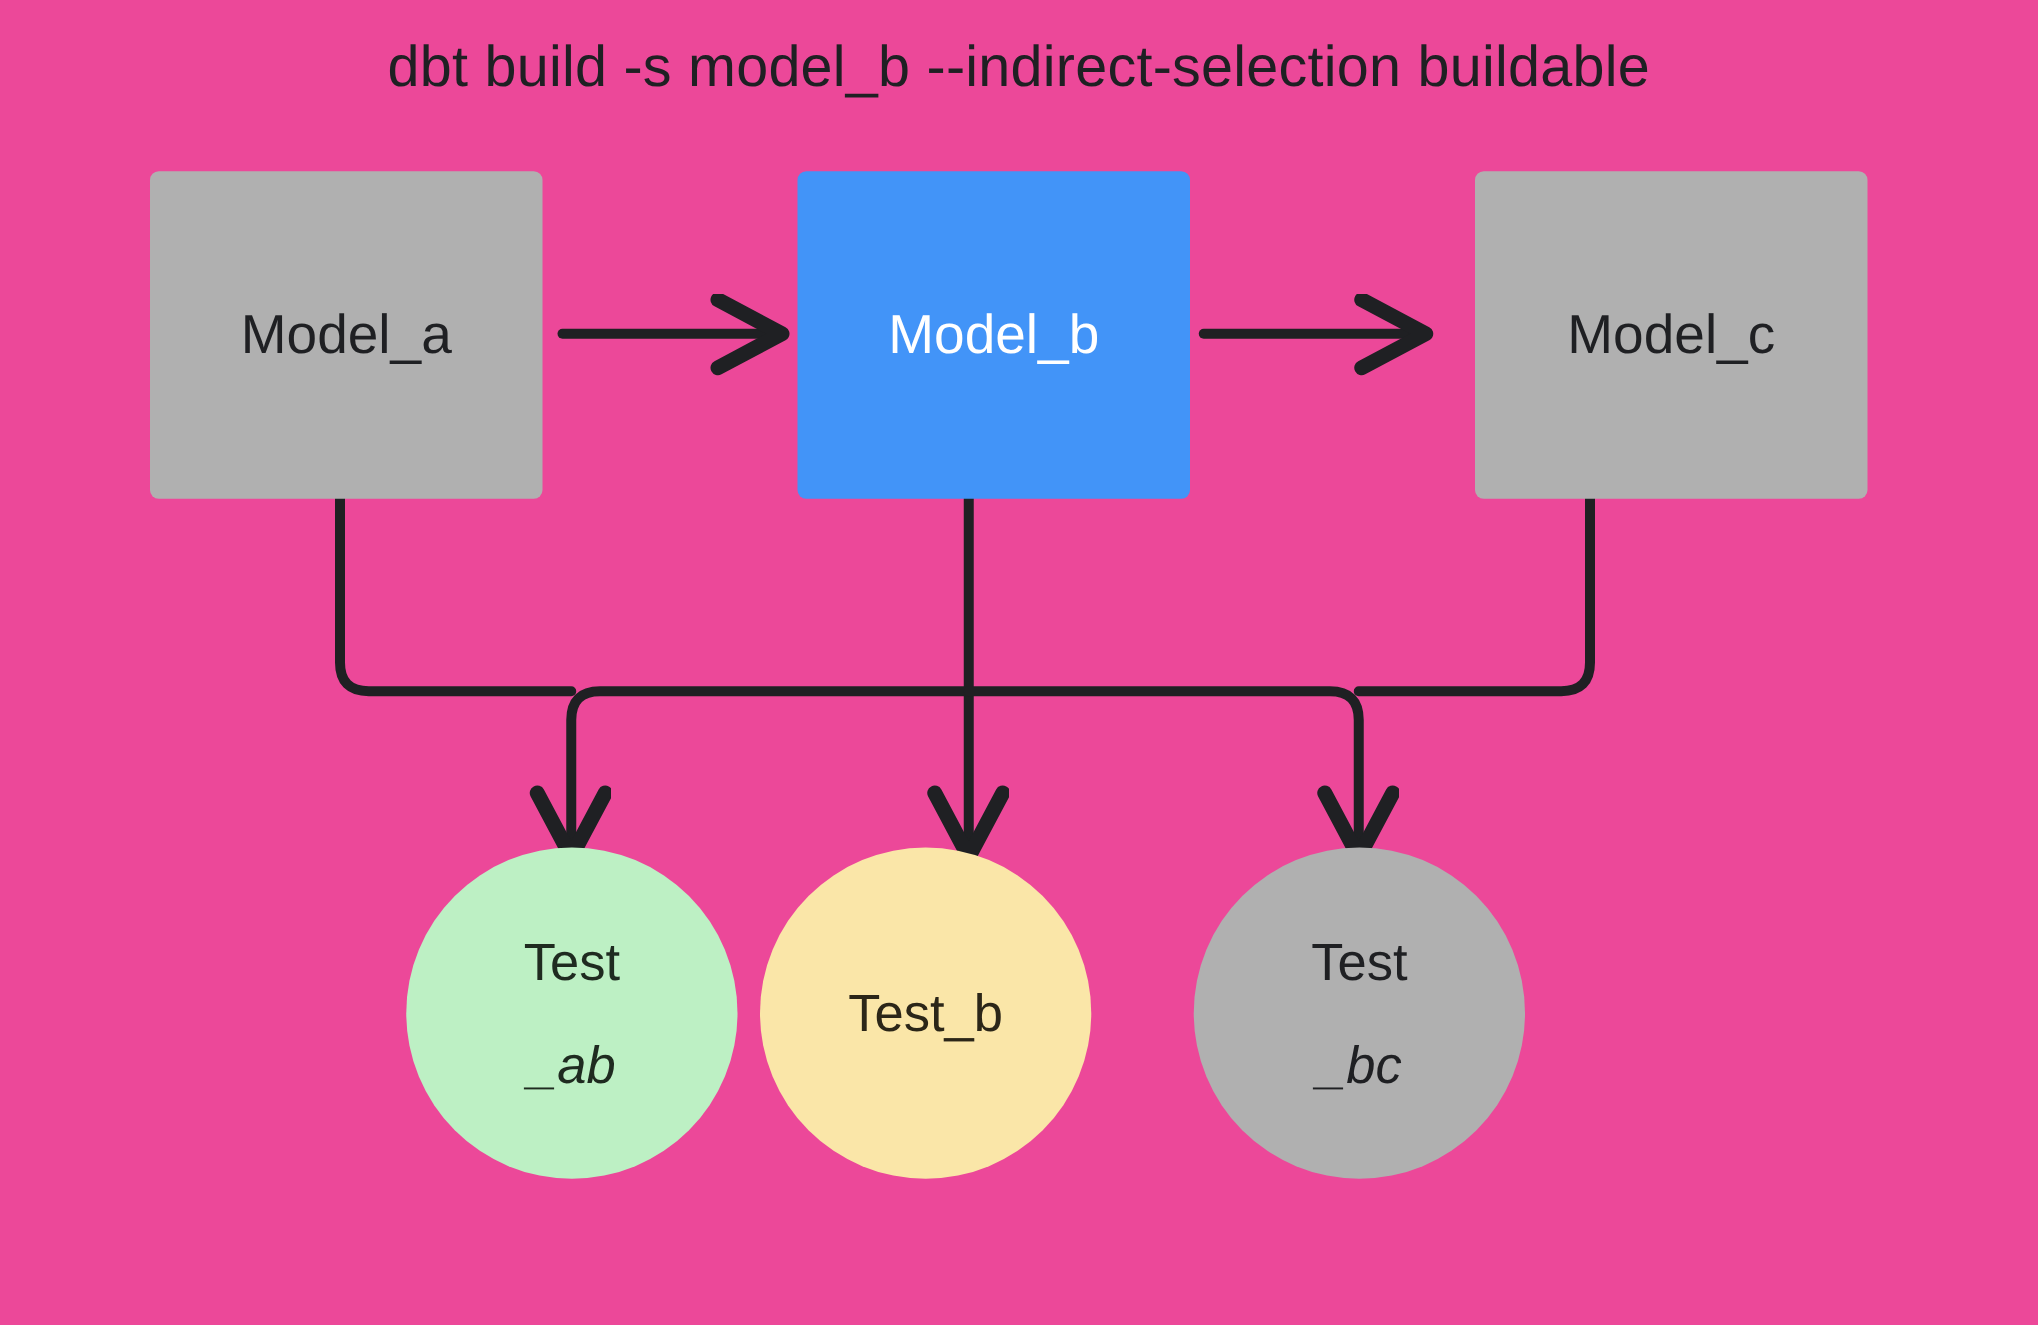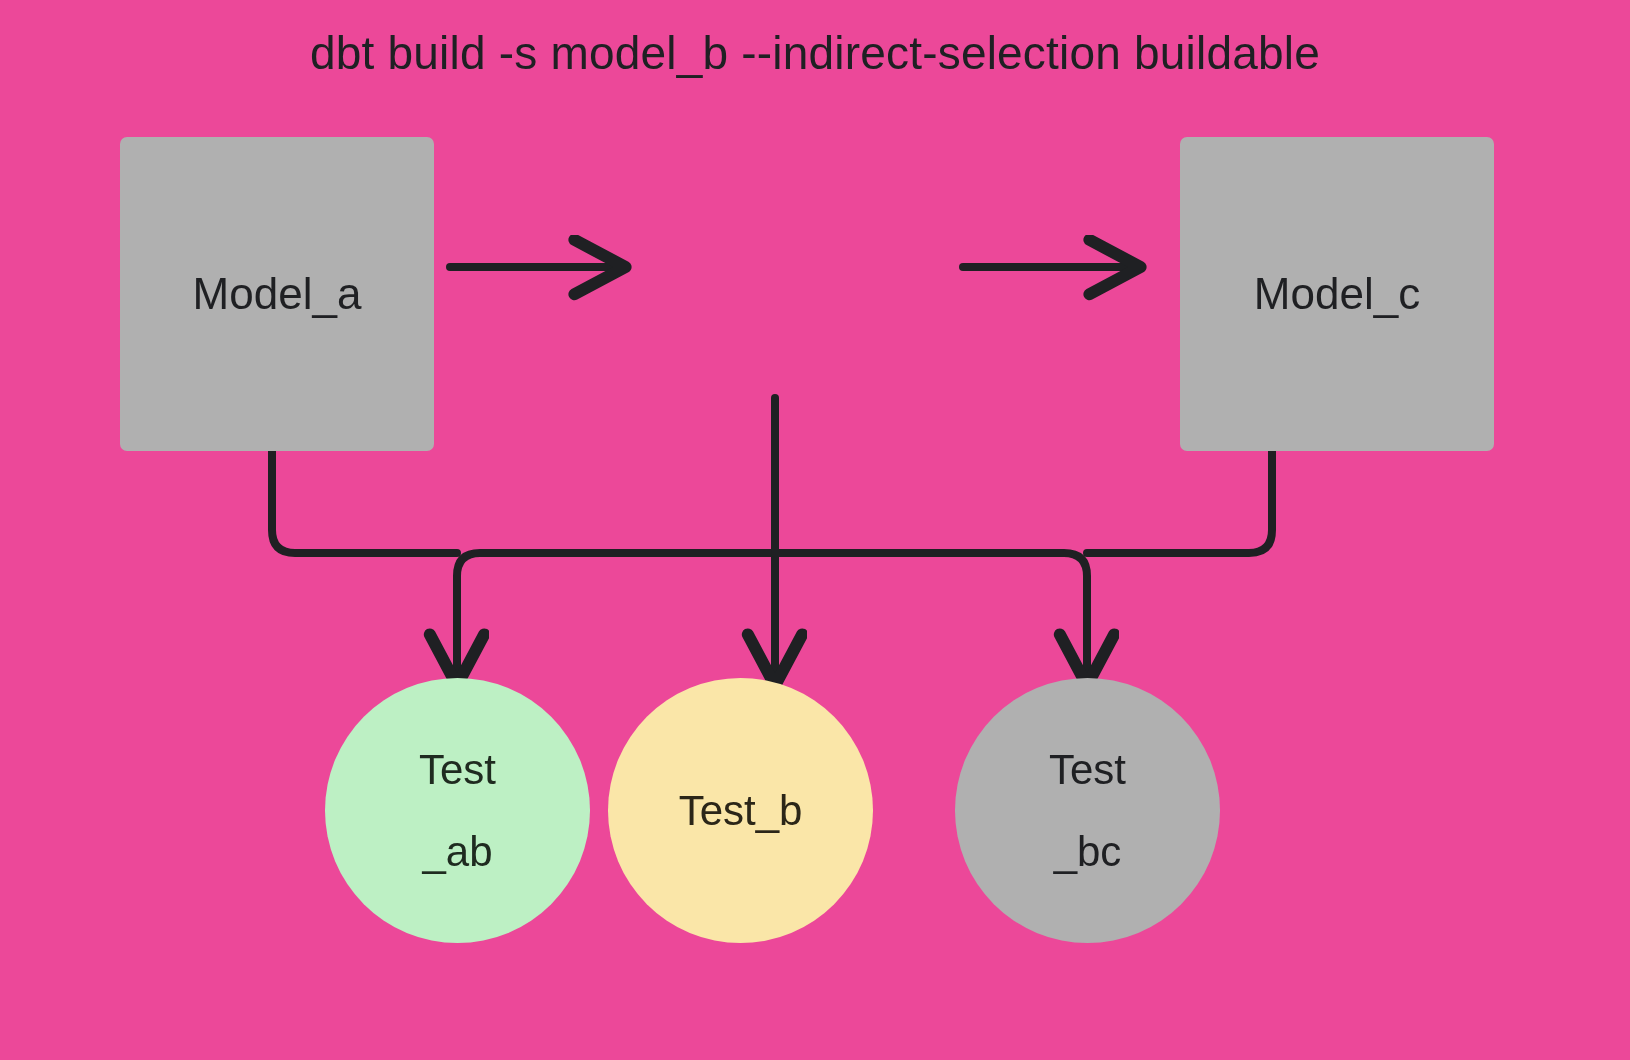--- a/index.html
+++ b/index.html
@@ -40,21 +40,21 @@
   .node {
     position: absolute;
     display: flex;
     align-items: center;
     justify-content: center;
     text-align: center;
     box-sizing: border-box;
   }
   .model-box {
     width: 314px;
-    height: 314px;
+    height: 262px;
     border-radius: 7px;
     font-size: 44px;
     line-height: 1.05;
   }
   .model-a { left: 120px; top: 137px; background: #b0b0b0; color: #1f2023; }
   .model-b { left: 638px; top: 137px; background: #4294f8; color: #ffffff; }
   .model-c { left: 1152px; top: 137px; background: #b0b0b0; color: #1f2023; margin-left: 28px; }
 
   .test-circle {
     width: 265px;
@@ -64,21 +64,21 @@
     line-height: 1.95;
   }
   .test-ab { left: 325px; top: 678px; background: #bdf0c4; color: #1f2b20; }
   .test-b  { left: 608px; top: 678px; background: #fae6a8; color: #2b2618; }
   .test-bc { left: 955px; top: 678px; background: #b0b0b0; color: #1f2023; }
 
   .node-label {
     pointer-events: none;
     user-select: none;
   }
-  .node-label .l2 { display: block; }
+  .node-label .l2 { display: block; font-style: italic; }
 </style>
 </head>
 <body>
 
 <div id="canvas">
 
   <div class="title">dbt build -s model_b --indirect-selection buildable</div>
 
   <svg id="diagram-svg" viewBox="0 0 1630 1060" xmlns="http://www.w3.org/2000/svg">
     <defs>
@@ -106,20 +106,23 @@
 
       <path d="M 1272 398 L 1272 530 Q 1272 553 1249 553 L 1087 553"></path>
 
     </g>
   </svg>
 
   <div class="node model-box model-a">
     <span class="node-label">Model_a</span>
   </div>
 
+  <div class="node model-box model-b">
+    <span class="node-label">Model_b</span>
+  </div>
 
   <div class="node model-box model-c">
     <span class="node-label">Model_c</span>
   </div>
 
   <div class="node test-circle test-ab">
     <span class="node-label">
       <span class="l1">Test</span>
       <span class="l2">_ab</span>
     </span>

